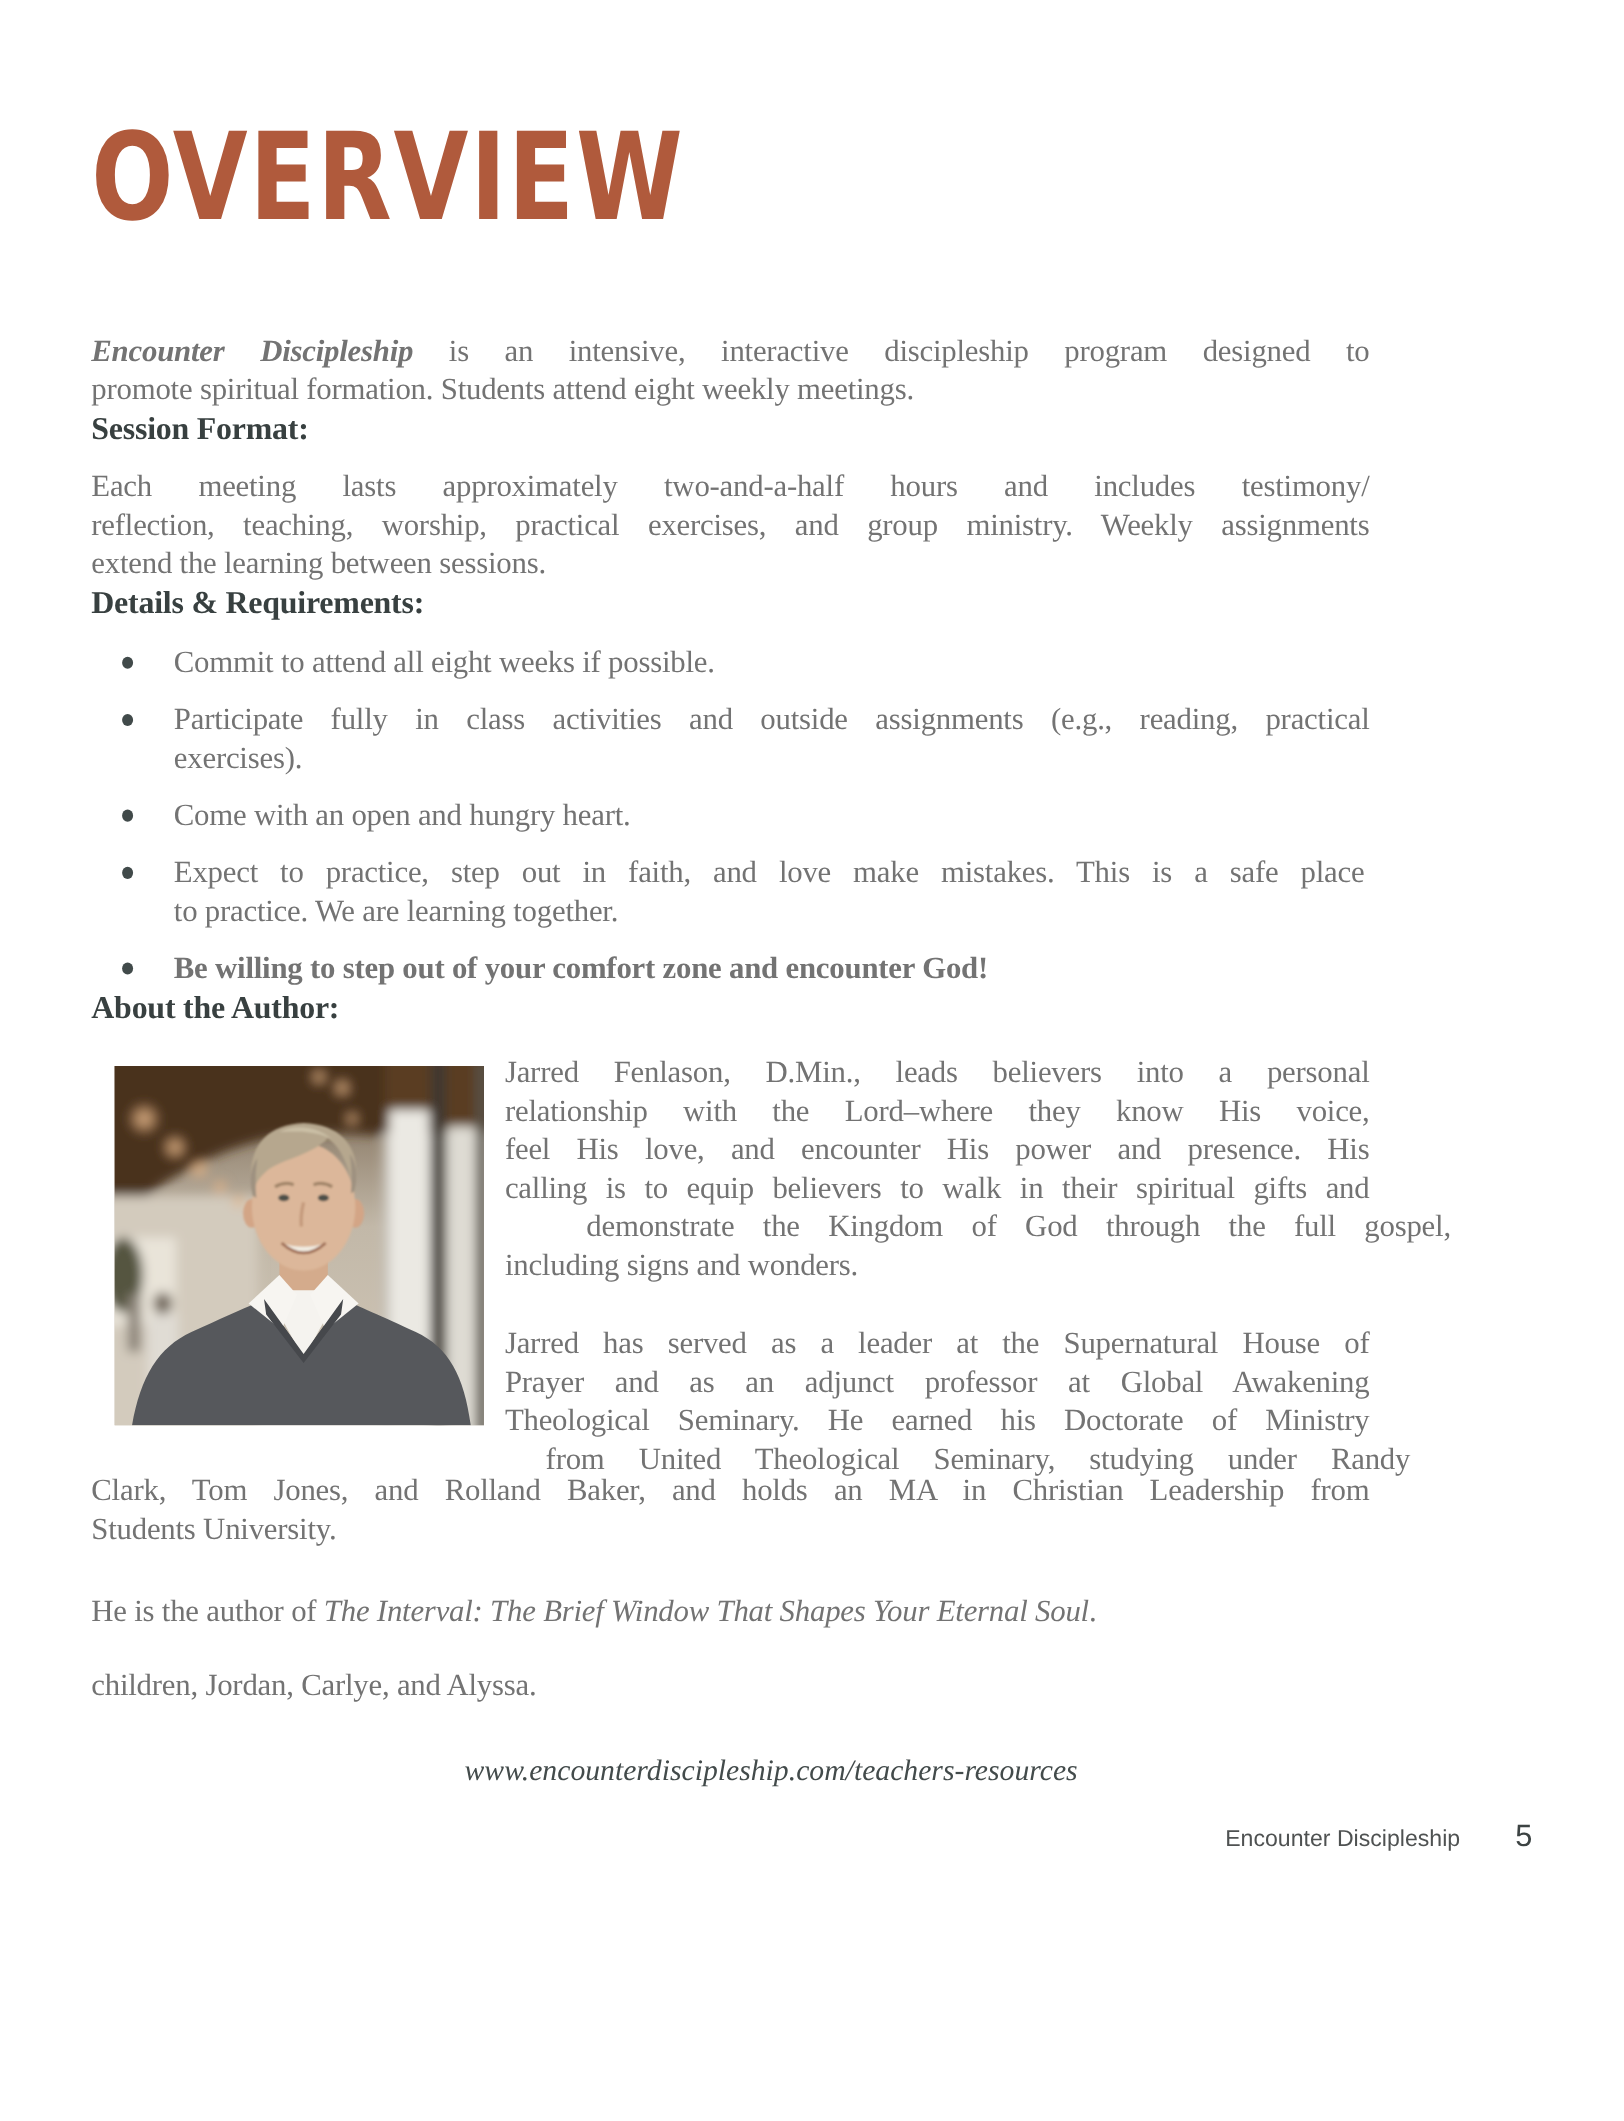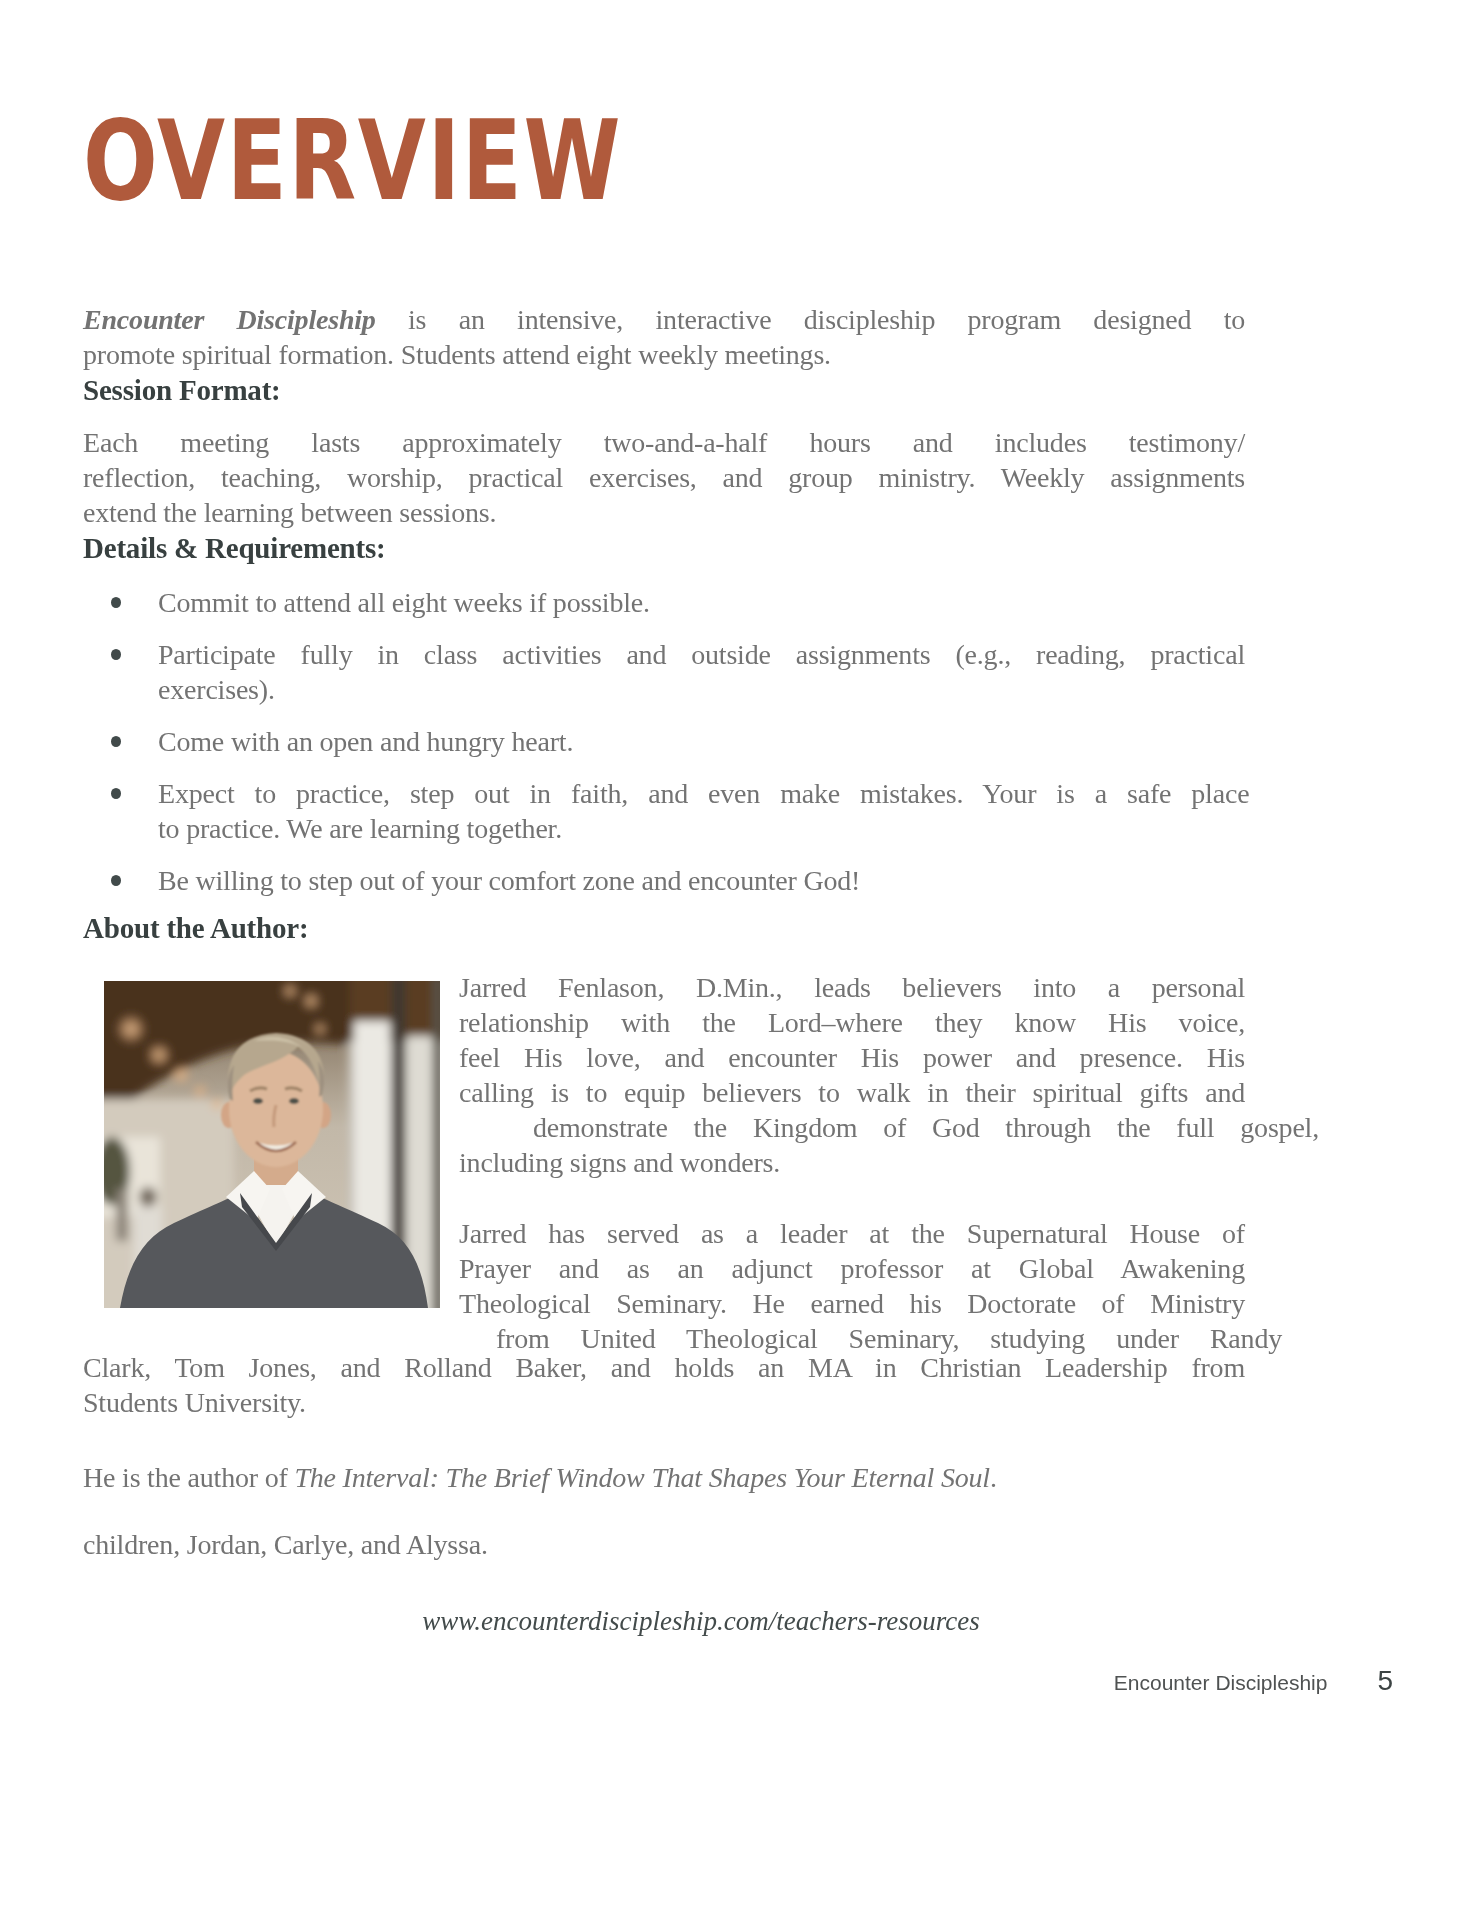--- a/index.html
+++ b/index.html
@@ -14,21 +14,21 @@
   .bi{font-weight:bold;font-style:italic;}
   .it{font-style:italic;}
   h2.sec{margin:0;font-size:29px;line-height:36px;font-weight:bold;color:#384040;
         letter-spacing:-0.2px;}
   .intro{margin-top:86px;}
   .sec-session{margin-top:27px;}
   .para-session{margin-top:17px;}
   .sec-details{margin-top:25px;}
   .bullets{margin-top:19px;}
   .bullet{position:relative;padding-left:75px;margin-bottom:17px;}
-  .bullet:last-child{margin-bottom:12px;}
+  .bullet:last-child{margin-bottom:0;font-weight:bold;}
   .dot{position:absolute;left:28px;top:12px;width:10px;height:11px;border-radius:50%;
         background:#414a4a;}
   .sec-about{margin-top:44px;}
   .author{margin-top:24px;position:relative;}
   .photo-frame{position:absolute;left:21px;top:11px;width:336px;height:327px;overflow:hidden;}
   .beside{margin-left:376px;}
   .p2side{margin-top:36px;}
   .p2full{margin-top:-6px;}
   .bookline{margin-top:40px;}
   .family{margin-top:32px;}
@@ -71,21 +71,21 @@
       <span class="dot"></span>
       <div class="line j" style="word-spacing: 18.22px;"><span class="m">Participate fully in class activities and outside assignments (e.g., reading, practical</span></div>
       <div class="line last"><span class="m">exercises).</span></div>
     </div>
     <div class="bullet">
       <span class="dot"></span>
       <div class="line last"><span class="m">Come with an open and hungry heart.</span></div>
     </div>
     <div class="bullet">
       <span class="dot"></span>
-      <div class="line j" style="word-spacing: 13.27px;"><span class="m">Expect to practice, step out in faith, and even make mistakes. Your is a safe place</span></div>
+      <div class="line j" style="word-spacing: 13.27px;"><span class="m">Expect to practice, step out in faith, and love make mistakes. This is a safe place</span></div>
       <div class="line last"><span class="m">to practice. We are learning together.</span></div>
     </div>
     <div class="bullet">
       <span class="dot"></span>
       <div class="line last"><span class="m">Be willing to step out of your comfort zone and encounter God!</span></div>
     </div>
   </div>
 
   <h2 class="sec sec-about">About the Author:</h2>
 

